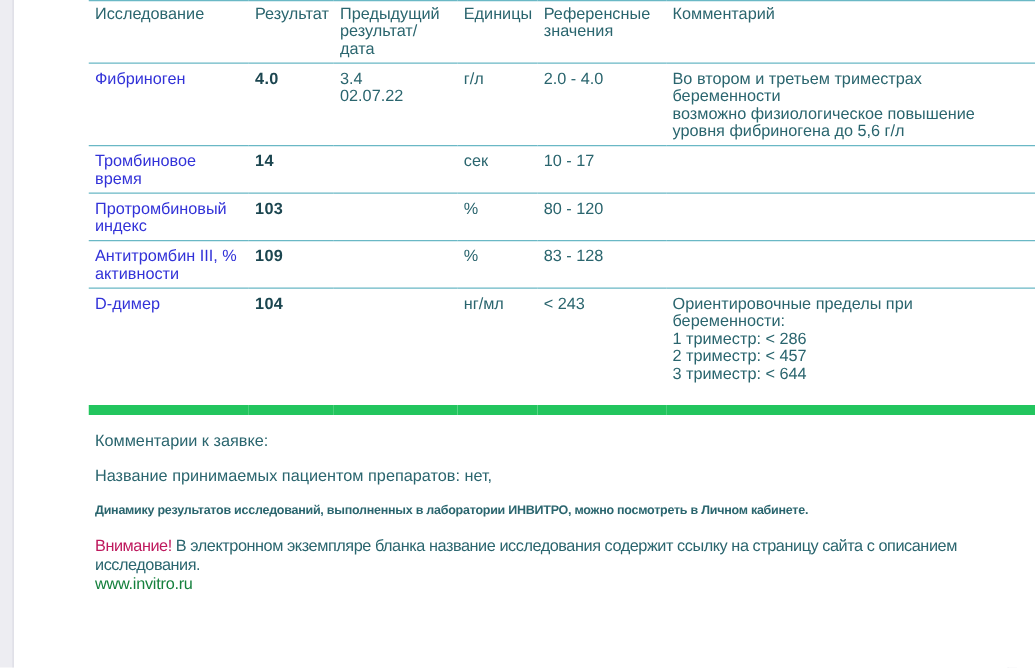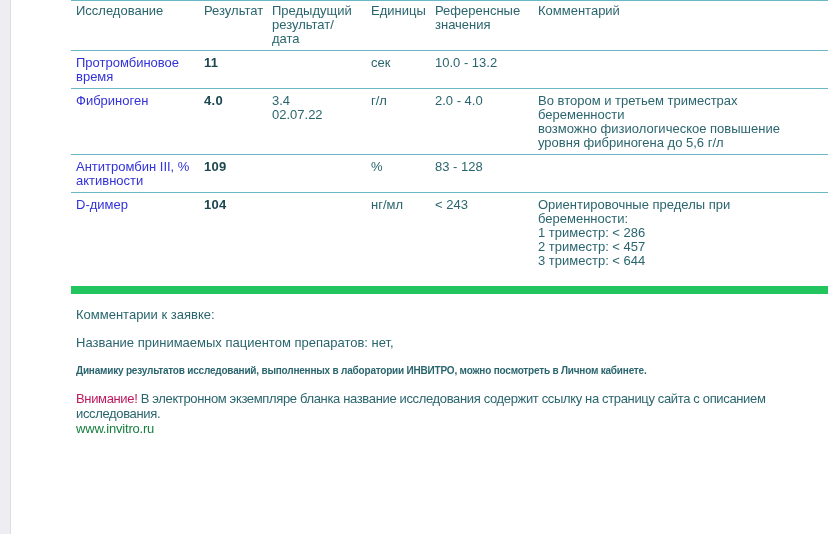--- a/index.html
+++ b/index.html
@@ -75,37 +75,45 @@
           <th>Исследование</th>
           <th>Результат</th>
           <th>Предыдущий результат/дата</th>
           <th>Единицы</th>
           <th>Референсные значения</th>
           <th>Комментарий</th>
         </tr>
     </thead>
     <tbody>
         <tr>
-          <td class="c-name">Протромбиновое время</td>
-          <td class="c-result">11</td>
-          <td class="c-prev"></td>
-          <td class="c-units">сек</td>
-          <td class="c-ref">10.0 - 13.2</td>
-          <td class="c-comment"></td>
-        </tr>
-        <tr>
           <td class="c-name">Фибриноген</td>
           <td class="c-result">4.0</td>
           <td class="c-prev">3.4
 02.07.22</td>
           <td class="c-units">г/л</td>
           <td class="c-ref">2.0 - 4.0</td>
           <td class="c-comment">Во втором и третьем триместрах беременности
 возможно физиологическое повышение
 уровня фибриногена до 5,6 г/л</td>
+        </tr>
+        <tr>
+          <td class="c-name">Тромбиновое время</td>
+          <td class="c-result">14</td>
+          <td class="c-prev"></td>
+          <td class="c-units">сек</td>
+          <td class="c-ref">10 - 17</td>
+          <td class="c-comment"></td>
+        </tr>
+        <tr>
+          <td class="c-name">Протромбиновый индекс</td>
+          <td class="c-result">103</td>
+          <td class="c-prev"></td>
+          <td class="c-units">%</td>
+          <td class="c-ref">80 - 120</td>
+          <td class="c-comment"></td>
         </tr>
         <tr>
           <td class="c-name">Антитромбин III, % активности</td>
           <td class="c-result">109</td>
           <td class="c-prev"></td>
           <td class="c-units">%</td>
           <td class="c-ref">83 - 128</td>
           <td class="c-comment"></td>
         </tr>
         <tr>

